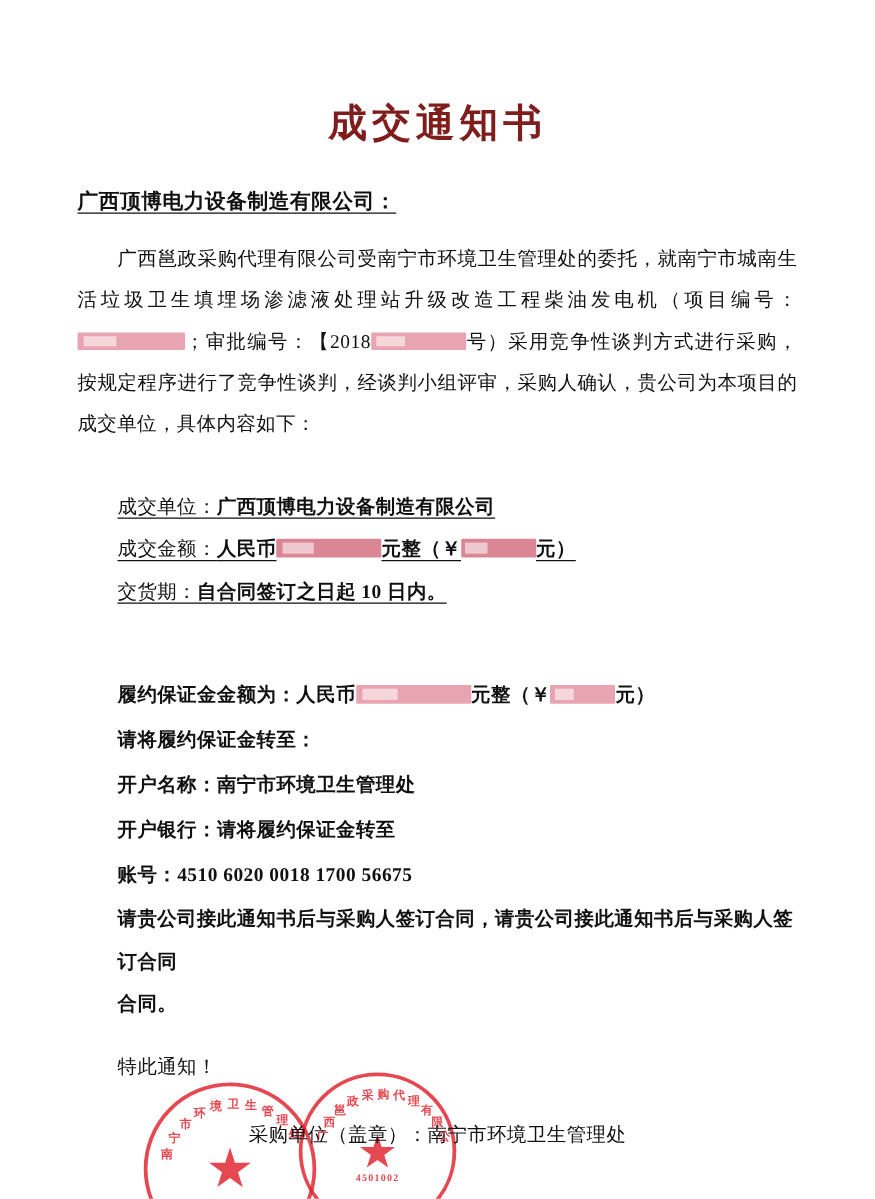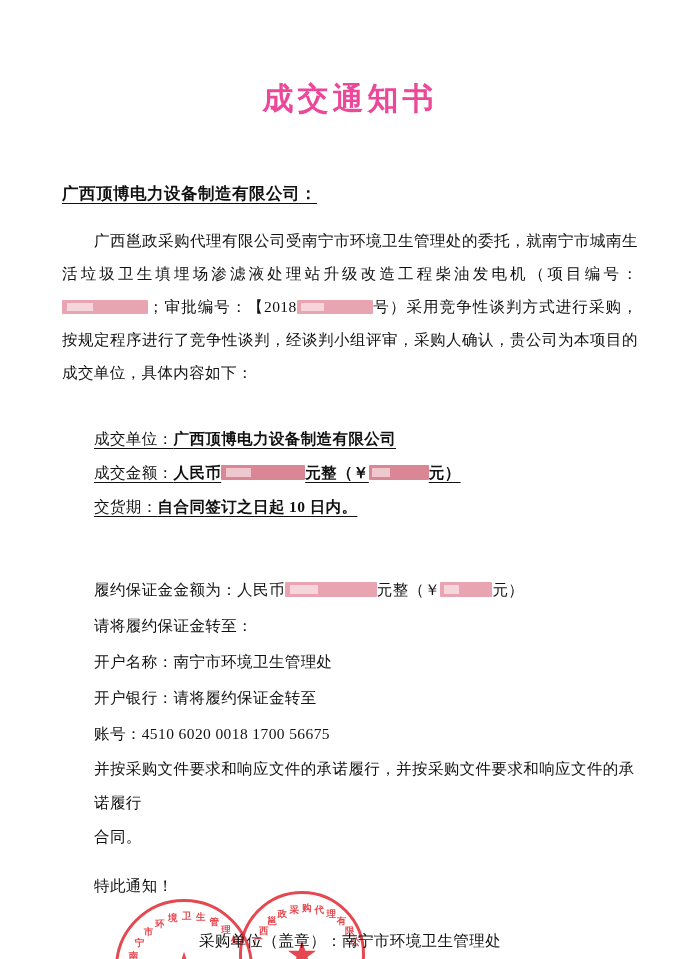--- a/index.html
+++ b/index.html
@@ -18,24 +18,24 @@
     padding:0 62px;
   }
   .doc-title{
     text-align:center;
     font-size:31px;
     font-weight:bold;
     letter-spacing:4px;
     margin-top:78px;
     margin-bottom:0;
     font-family:"Liberation Serif", serif;
-    color:#ec4899;
+    color:#7f1d1d;
   }
   .recipient{
-    margin-top:63px;
+    margin-top:30px;
     font-size:16.5px;
     font-weight:bold;
     text-decoration:underline;
     text-underline-offset:4px;
     letter-spacing:0.5px;
   }
   .body-para{
     margin-top:19px;
     font-size:15.5px;
     line-height:33px;
@@ -81,20 +81,21 @@
   .block .line .val{
     font-weight:bold;
     text-decoration:underline;
     text-underline-offset:4px;
   }
   .sec2{margin-top:48px;}
   .sec2 .line{
     font-size:15.5px;
     line-height:36px;
     letter-spacing:0.4px;
+    font-weight:bold;
   }
   .sec2 .line.tight{line-height:34px;}
   .notice{
     margin-top:22px;
     font-size:15.5px;
     letter-spacing:0.4px;
     padding-left:32px;
   }
   .sign-area{
     margin-top:34px;
@@ -189,21 +190,21 @@
     <div class="line">请将履约保证金转至：</div>
     <div class="line">
       <span>开户名称：</span><span>南宁市环境卫生管理处</span>
     </div>
     <div class="line">
       <span>开户银行：</span><span>请将履约保证金转至</span>
     </div>
     <div class="line">
       <span>账号：</span><span>4510 6020 0018 1700 56675</span>
     </div>
-    <div class="line tight">并按采购文件要求和响应文件的承诺履行，并按采购文件要求和响应文件的承诺履行</div>
+    <div class="line tight">请贵公司接此通知书后与采购人签订合同，请贵公司接此通知书后与采购人签订合同</div>
     <div class="line tight">合同。</div>
   </div>
 
   <div class="notice">特此通知！</div>
 
   <div class="sign-area">
 
     <div class="seal seal-a">
       <div class="seal-txt">
         <span style="transform:rotate(-72deg) translate(0,-58px) rotate(72deg);">南</span>

